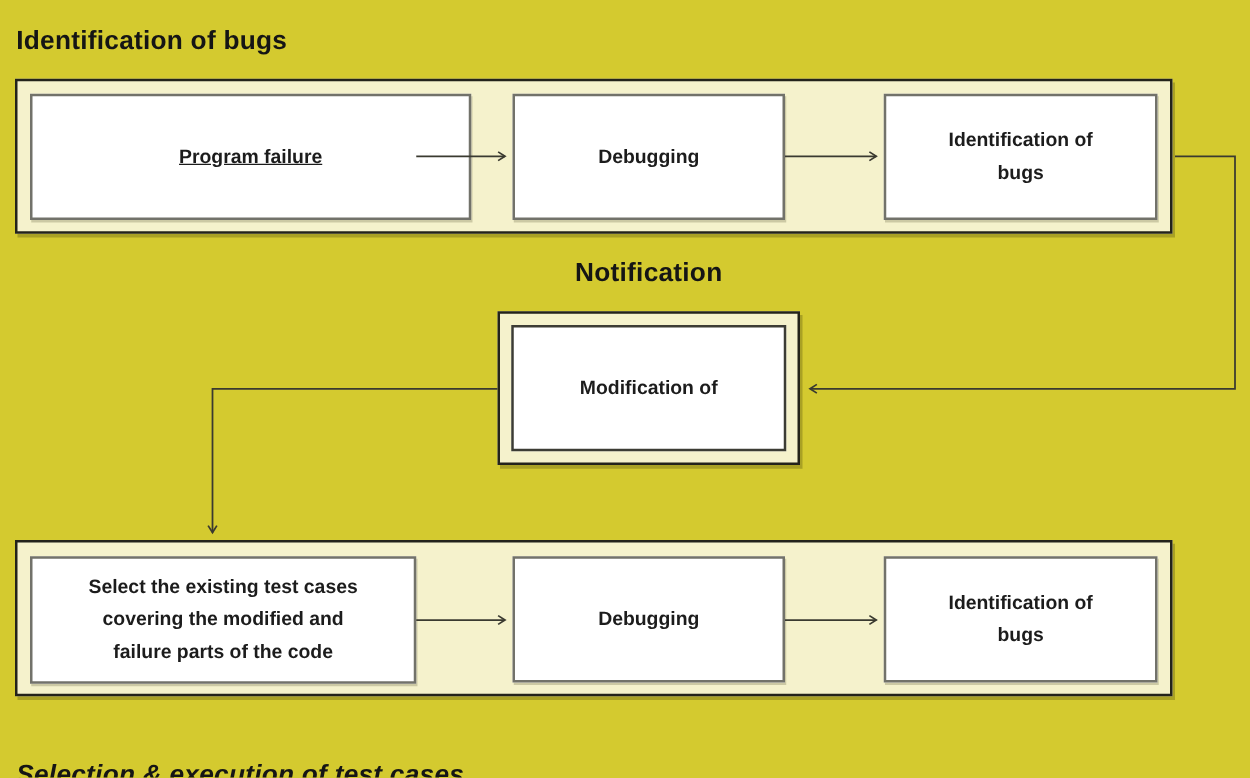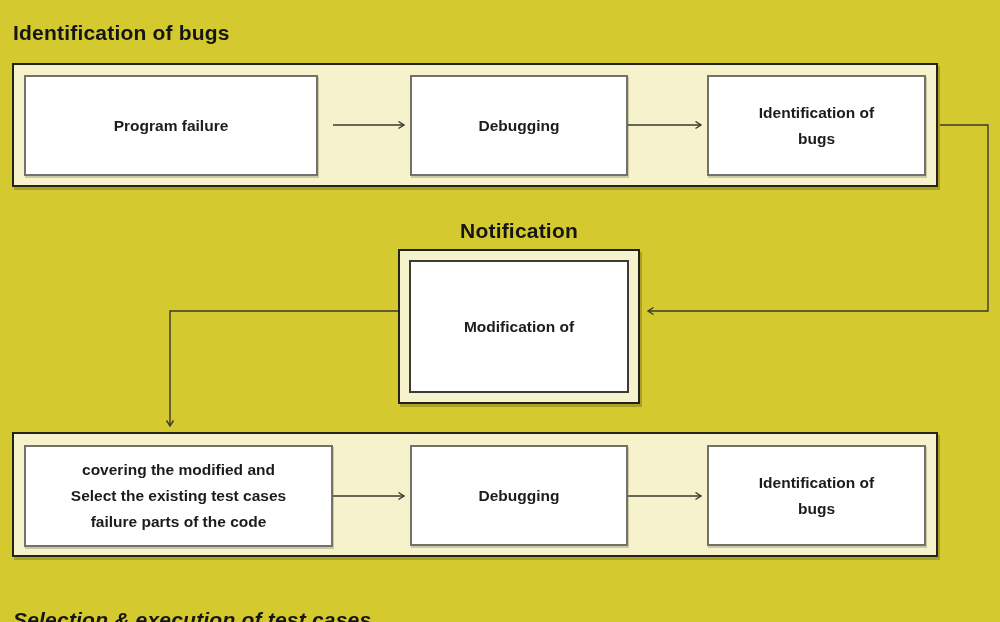--- a/index.html
+++ b/index.html
@@ -24,21 +24,21 @@
   .canvas{position:absolute;inset:0;width:1000px;height:622px;}
   .flow-title{
     position:absolute;
     font-size:21px;
     font-weight:800;
     letter-spacing:.2px;
     color:var(--title);
     white-space:nowrap;
   }
   .title-top{left:13px;top:21px;}
-  .title-notification{left:519px;top:219px;transform:translateX(-50%);}
+  .title-notification{left:519px;top:207px;transform:translateX(-50%);}
   .title-bottom{left:13px;top:608px;font-style:italic;}
   .band{
     position:absolute;
     background:var(--band-fill);
     border:2px solid var(--band-border);
     box-shadow:2px 3px 0 rgba(40,40,5,.25);
   }
   .band-top{left:12px;top:63px;width:926px;height:124px;}
   .band-bottom{left:12px;top:432px;width:926px;height:125px;}
   .pbox{
@@ -50,29 +50,29 @@
     align-items:center;
     justify-content:center;
     text-align:center;
     font-size:15.5px;
     font-weight:600;
     color:var(--text);
     line-height:26px;
     box-shadow:1px 2px 0 rgba(40,40,5,.2);
   }
   .pbox span{display:block;white-space:nowrap;}
-  .box-pf{left:24px;top:75px;width:294px;height:101px;}
+  .box-pf{left:24px;top:75px;width:353px;height:101px;text-decoration:underline;}
   .box-dbg1{left:410px;top:75px;width:218px;height:101px;}
   .box-id1{left:707px;top:75px;width:219px;height:101px;}
   .box-sel{left:24px;top:445px;width:309px;height:102px;}
   .box-dbg2{left:410px;top:445px;width:218px;height:101px;}
   .box-id2{left:707px;top:445px;width:219px;height:101px;}
   .mod-frame{
     position:absolute;
-    left:398px;top:249px;width:242px;height:155px;
+    left:398px;top:249px;width:242px;height:123px;
     background:var(--band-fill);
     border:2px solid var(--band-border);
     box-shadow:2px 3px 0 rgba(40,40,5,.25);
   }
   .mod-inner{
     position:absolute;
     inset:9px;
     background:var(--box-fill);
     border:2px solid var(--frame-inner-border);
     display:flex;
@@ -118,22 +118,22 @@
 
   <div class="mod-frame">
     <div class="mod-inner">
       <span>Modification of</span>
     </div>
   </div>
 
   <div class="band band-bottom"></div>
 
   <div class="pbox box-sel">
+    <span>Select the existing test cases</span>
     <span>covering the modified and</span>
-    <span>Select the existing test cases</span>
     <span>failure parts of the code</span>
   </div>
   <div class="pbox box-dbg2">
     <span>Debugging</span>
   </div>
   <div class="pbox box-id2">
     <span>Identification of</span>
     <span>bugs</span>
   </div>
 

